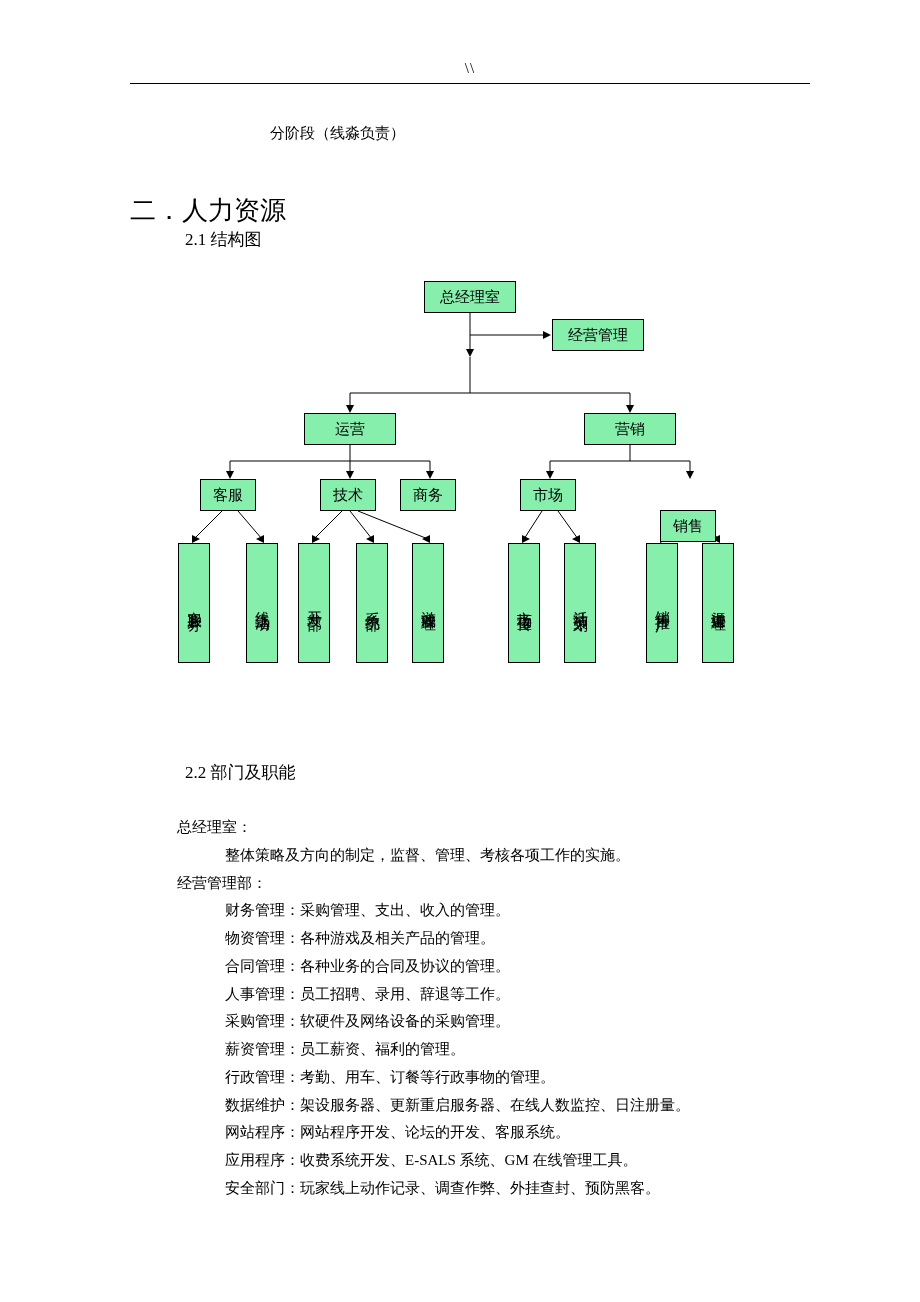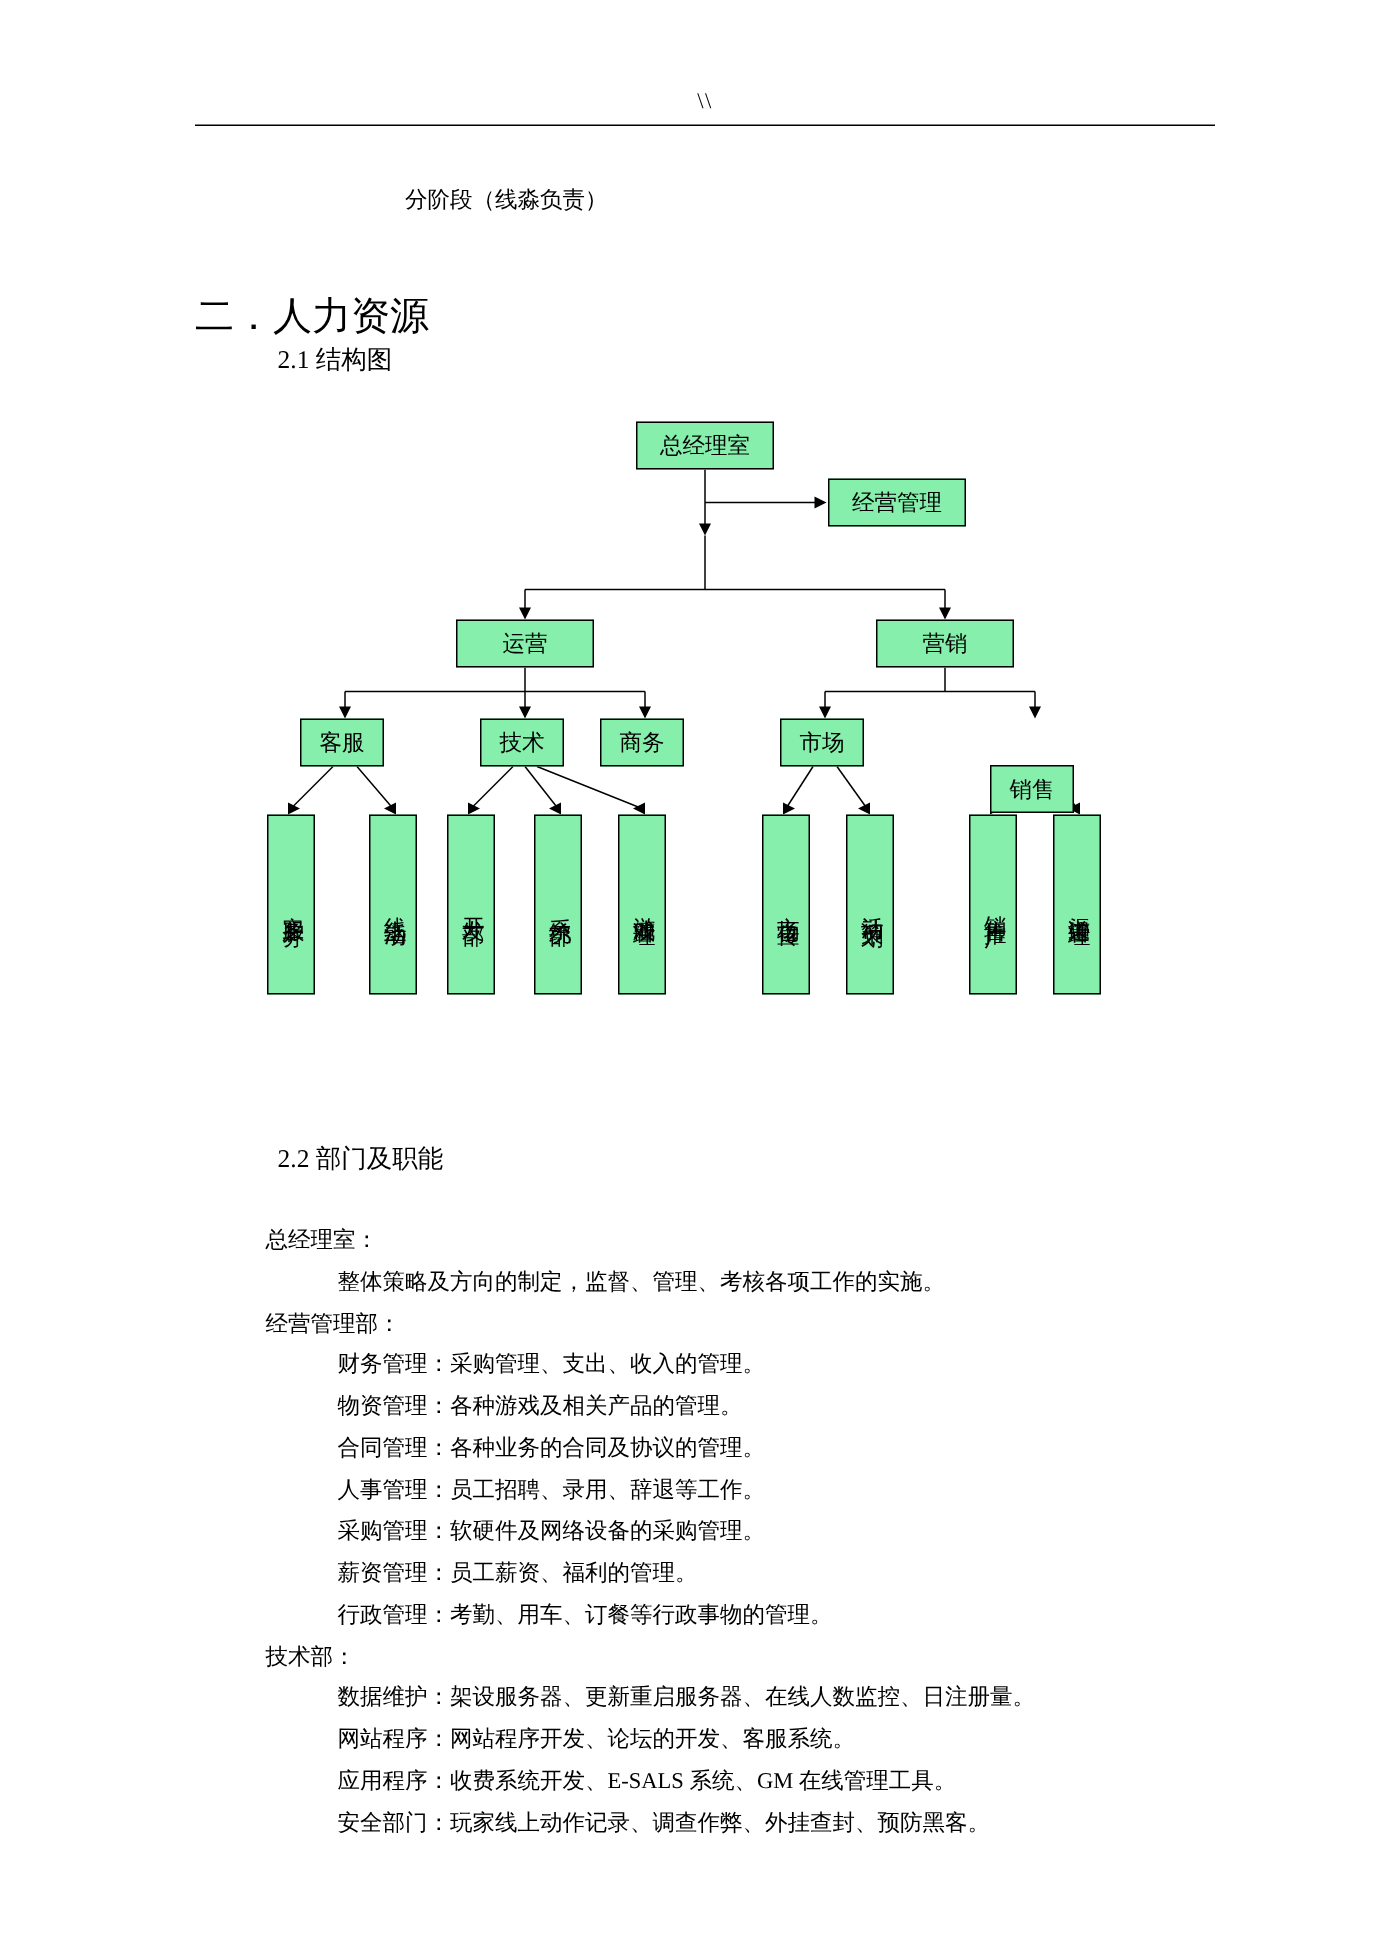--- a/index.html
+++ b/index.html
@@ -180,19 +180,18 @@
 
     <div class="dept-title">经营管理部：</div>
     <div class="dept-desc">财务管理：采购管理、支出、收入的管理。</div>
     <div class="dept-desc">物资管理：各种游戏及相关产品的管理。</div>
     <div class="dept-desc">合同管理：各种业务的合同及协议的管理。</div>
     <div class="dept-desc">人事管理：员工招聘、录用、辞退等工作。</div>
     <div class="dept-desc">采购管理：软硬件及网络设备的采购管理。</div>
     <div class="dept-desc">薪资管理：员工薪资、福利的管理。</div>
     <div class="dept-desc">行政管理：考勤、用车、订餐等行政事物的管理。</div>
 
-    <div class="dept-title">技术部：</div>
     <div class="dept-desc">数据维护：架设服务器、更新重启服务器、在线人数监控、日注册量。</div>
     <div class="dept-desc">网站程序：网站程序开发、论坛的开发、客服系统。</div>
     <div class="dept-desc">应用程序：收费系统开发、E-SALS 系统、GM 在线管理工具。</div>
     <div class="dept-desc">安全部门：玩家线上动作记录、调查作弊、外挂查封、预防黑客。</div>
   </div>
 </div>
 
 </body></html>

